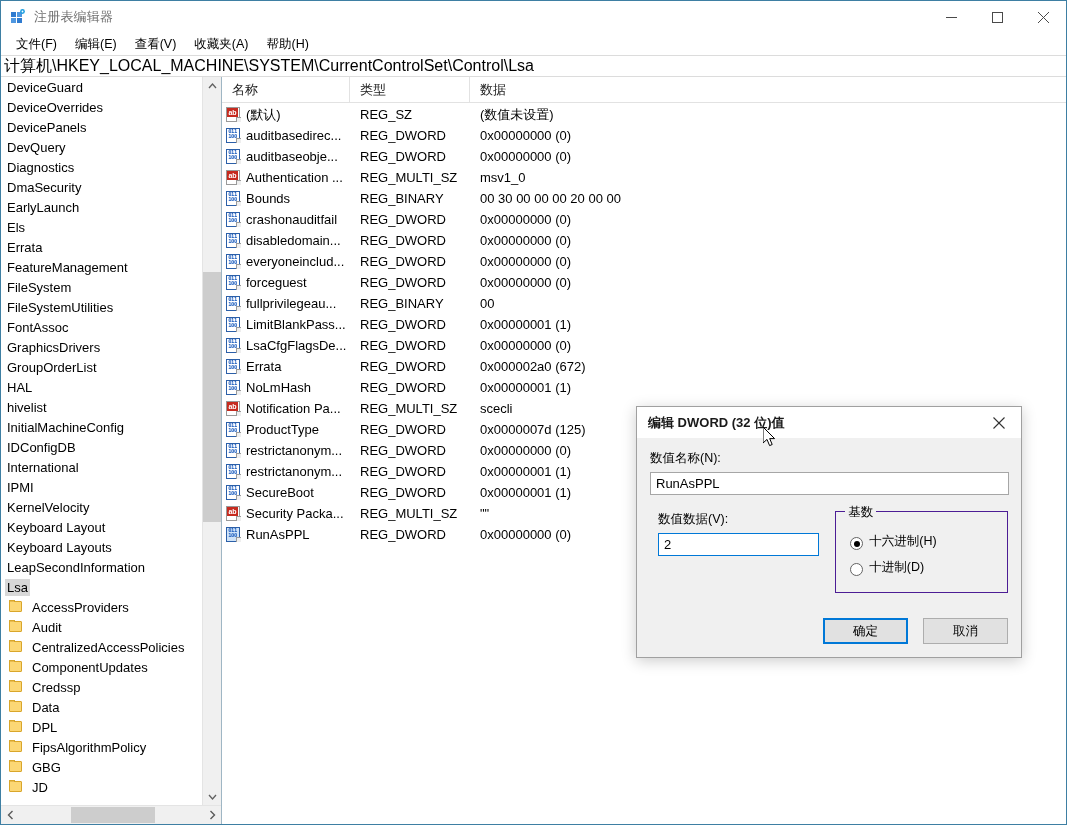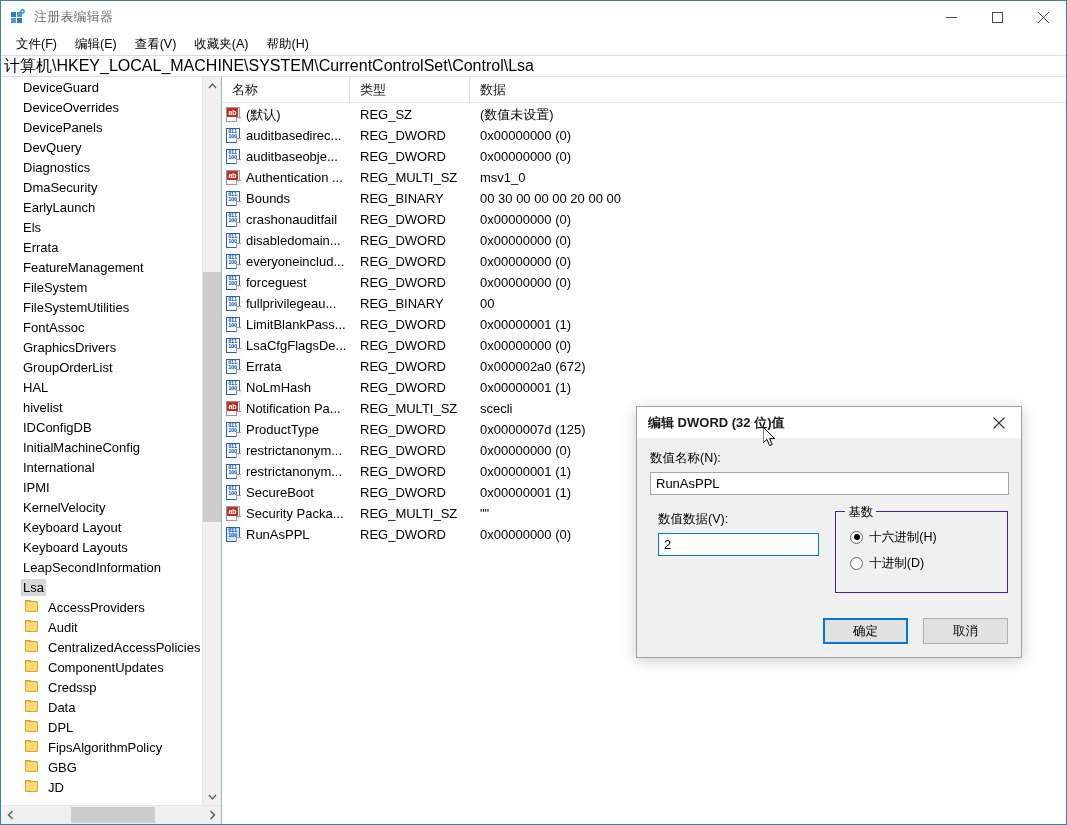--- a/index.html
+++ b/index.html
@@ -116,21 +116,21 @@
     background: #ffffff;
   }
   .tree-scrollarea {
     flex: 1 1 auto;
     position: relative;
     overflow: hidden;
     padding-right: 19px;
   }
   .tree-list {
     position: absolute;
-    left: 0; top: 0; right: 35px; margin-left: 16px;
+    left: 0; top: 0; right: 35px;
   }
   .tree-row {
     height: 20px;
     line-height: 20px;
     display: flex;
     align-items: center;
     font-size: 13px;
     white-space: nowrap;
     padding-left: 4px;
   }
@@ -399,21 +399,21 @@
   }
   .group-title {
     position: absolute;
     top: -8px; left: 9px;
     background: #f0f0f0;
     padding: 0 3px;
     font-size: 12.5px;
   }
   .radio-row {
     display: flex;
-    align-items: center;
+    align-items: flex-end;
     height: 26px;
     font-size: 12.5px;
   }
   .radio {
     width: 13px; height: 13px;
     border-radius: 50%;
     border: 1px solid #636363;
     background: #fff;
     margin-right: 6px;
     position: relative;
@@ -562,24 +562,24 @@
             <div class="tree-row">
               <span class="label">GroupOrderList</span>
             </div>
             <div class="tree-row">
               <span class="label">HAL</span>
             </div>
             <div class="tree-row">
               <span class="label">hivelist</span>
             </div>
             <div class="tree-row">
+              <span class="label">InitialMachineConfig</span>
+            </div>
+            <div class="tree-row">
               <span class="label">IDConfigDB</span>
-            </div>
-            <div class="tree-row">
-              <span class="label">InitialMachineConfig</span>
             </div>
             <div class="tree-row">
               <span class="label">International</span>
             </div>
             <div class="tree-row">
               <span class="label">IPMI</span>
             </div>
             <div class="tree-row">
               <span class="label">KernelVelocity</span>
             </div>

